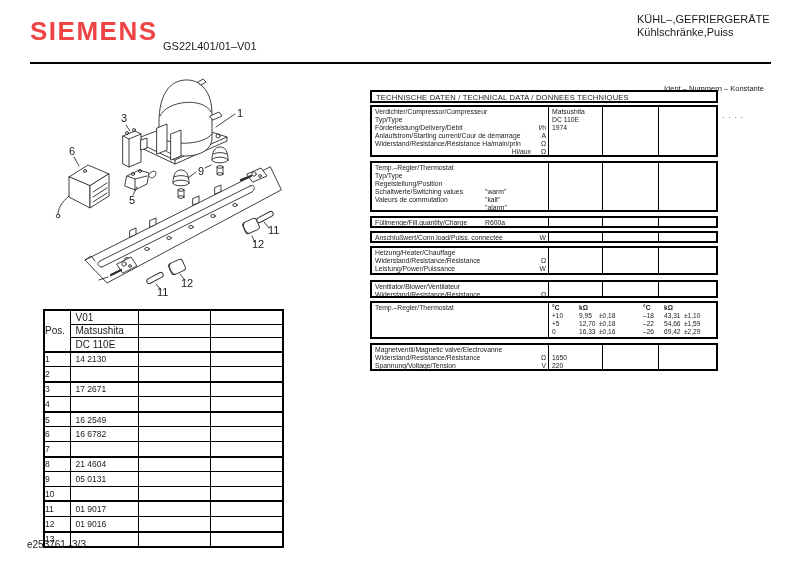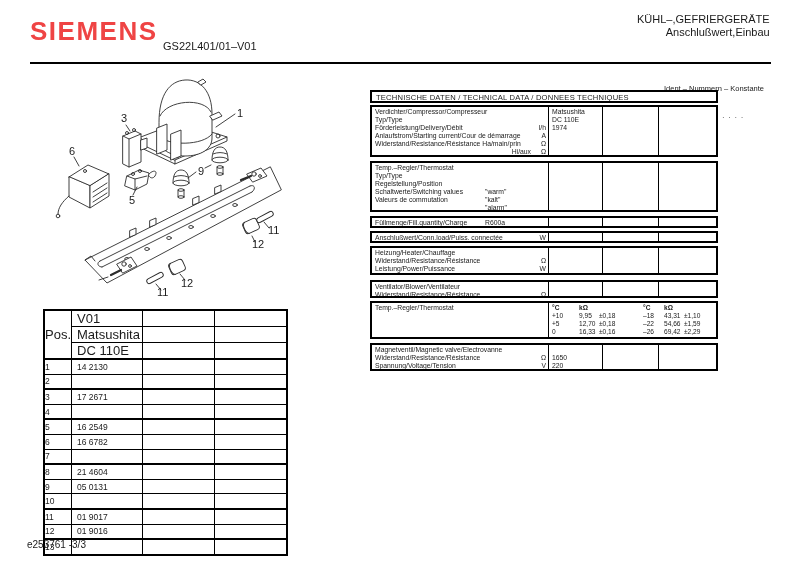--- a/index.html
+++ b/index.html
@@ -1,31 +1,31 @@
 <!DOCTYPE html>
 <html><head>
 <meta charset="utf-8">
 <style>
   html,body{margin:0;padding:0;background:#fff;}
   .page{position:relative;width:800px;height:566px;background:#fff;overflow:hidden;
         font-family:"Liberation Sans",sans-serif;color:#1a1a1a;}
   
   .brand{position:absolute;left:30px;top:16px;font-size:26px;font-weight:800;letter-spacing:1.5px;color:#ef4444;}
   .model{position:absolute;left:163px;top:12px;font-size:11px;margin-top:28px;}
-  .category{position:absolute;left:637px;top:13px;font-size:11px;line-height:13px;text-align:right;}
+  .category{position:absolute;left:637px;top:13px;font-size:11px;line-height:13px;}
   .hrule{position:absolute;left:30px;top:62px;width:741px;height:2px;background:#000;}
   .ident{position:absolute;left:655px;top:66px;width:118px;font-size:7.5px;line-height:9px;text-align:center;white-space:pre;}
   .footer{position:absolute;left:27px;top:539px;font-size:10px;}
   
   .diagram{position:absolute;left:55px;top:70px;}
   .diagram text{font-family:"Liberation Sans",sans-serif;font-size:11px;fill:#1a1a1a;}
   
   .parts{position:absolute;left:43px;top:309px;border-collapse:collapse;table-layout:fixed;border:2px solid #000;}
   .parts td{border:1px solid #000;font-size:8.5px;height:13.6px;padding:0 2px 0 5px;vertical-align:middle;white-space:nowrap;overflow:hidden;}
-  .parts tr.hdr td{height:12.5px;font-size:13px;}
+  .parts tr.hdr td{height:12.5px;font-size:10px;}
   .parts td.posc{text-align:left;padding:0;}
   .parts tr.grp td{border-top-width:2px;}
   
   .tech{position:absolute;left:370px;top:90px;width:286px;height:284px;}
   .box{position:absolute;left:0;width:348px;border:2px solid #000;box-sizing:border-box;background:#fff;overflow:hidden;}
   .tbox{font-size:7.6px;line-height:9px;padding:1px 0 0 4px;letter-spacing:.2px;white-space:nowrap;}
   .sec{display:grid;grid-template-columns:176px 54px 56px 1fr;}
   .lblcol{padding:1px 2px 0 3px;position:relative;}
   .vcol{border-left:1.5px solid #000;padding:1px 2px 0 3px;}
   .trow{display:flex;line-height:7.9px;font-size:6.8px;position:relative;white-space:nowrap;}
@@ -41,21 +41,21 @@
 </style>
 </head>
 <body>
 
 <div class="page">
 
   <div class="brand">SIEMENS</div>
   <div class="model">GS22L401/01–V01</div>
   <div class="category">
     <div>KÜHL–,GEFRIERGERÄTE</div>
-    <div>Anschlußwert,Einbau</div>
+    <div>Kühlschränke,Puiss</div>
   </div>
   <div class="hrule"></div>
   <div class="ident">
     <div>Ident – Nummern – Konstante</div>
     <div>3740  .  .    .  .  .  .</div>
   </div>
 
   <svg class="diagram" width="300" height="240" viewBox="0 0 300 240">
     <g stroke="#2b2b2b" stroke-width="0.9" fill="none" stroke-linejoin="round" stroke-linecap="round">
 

